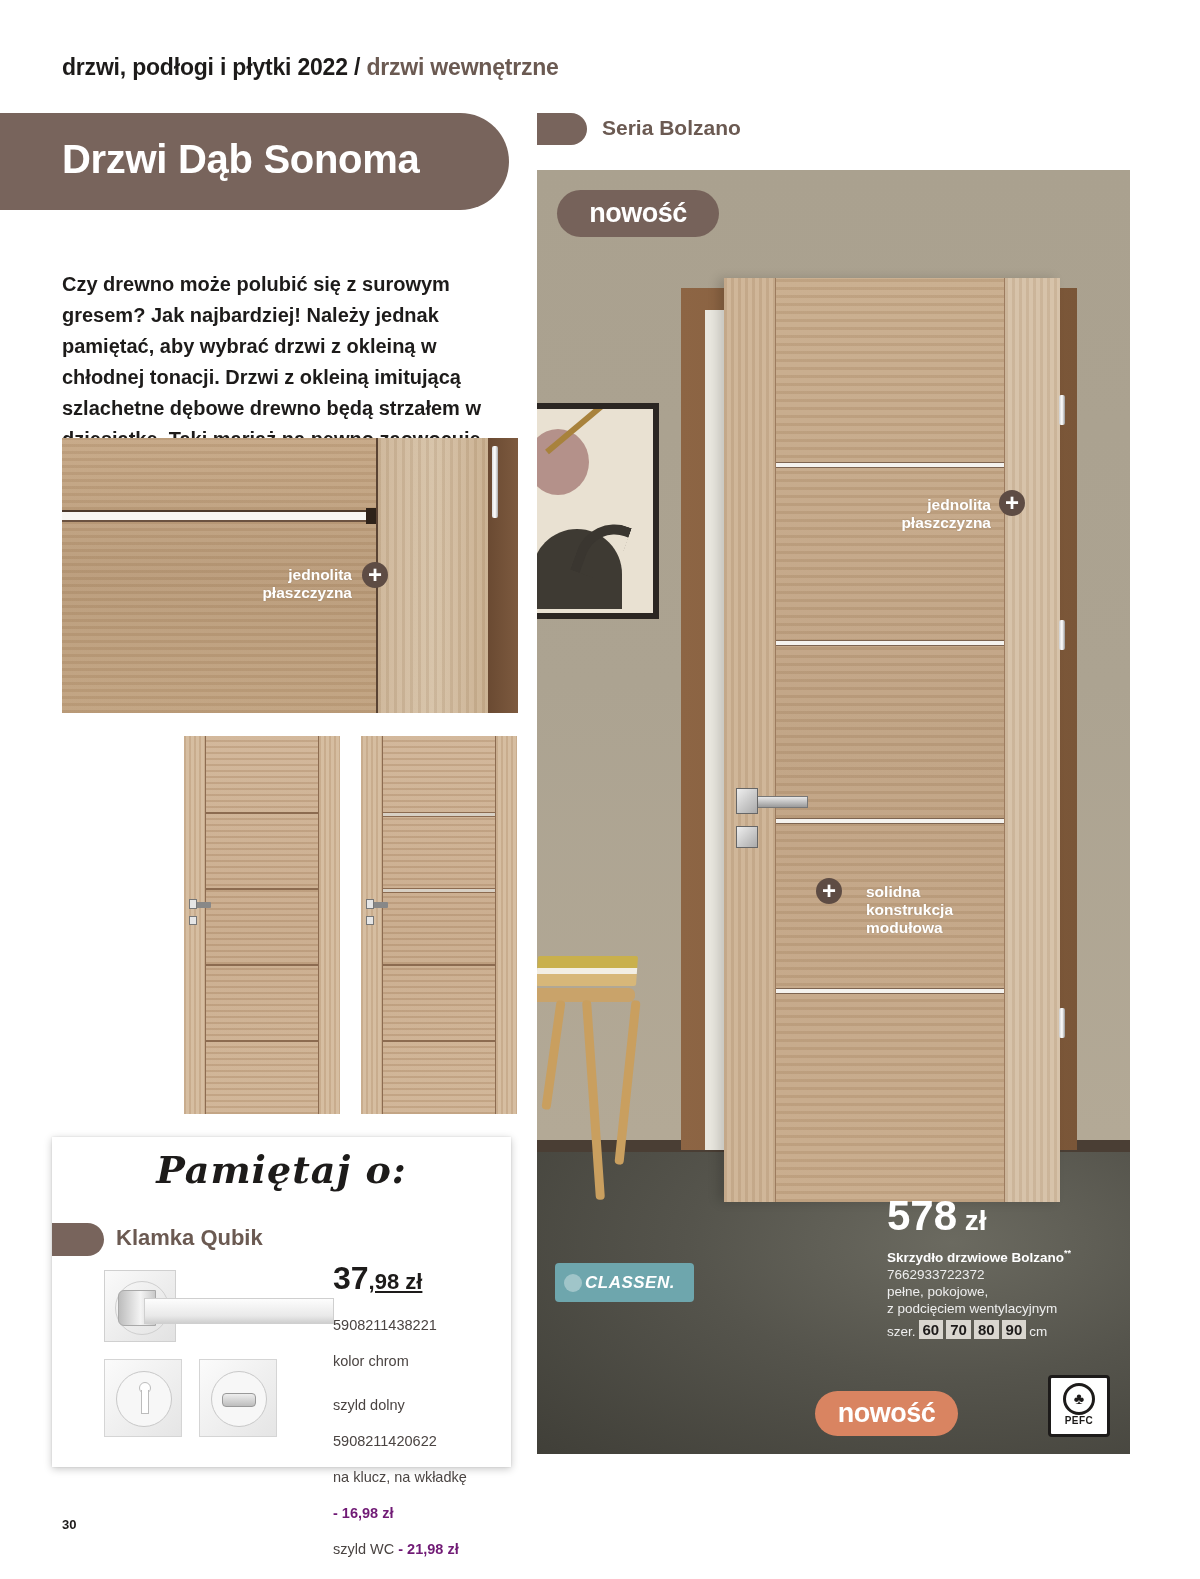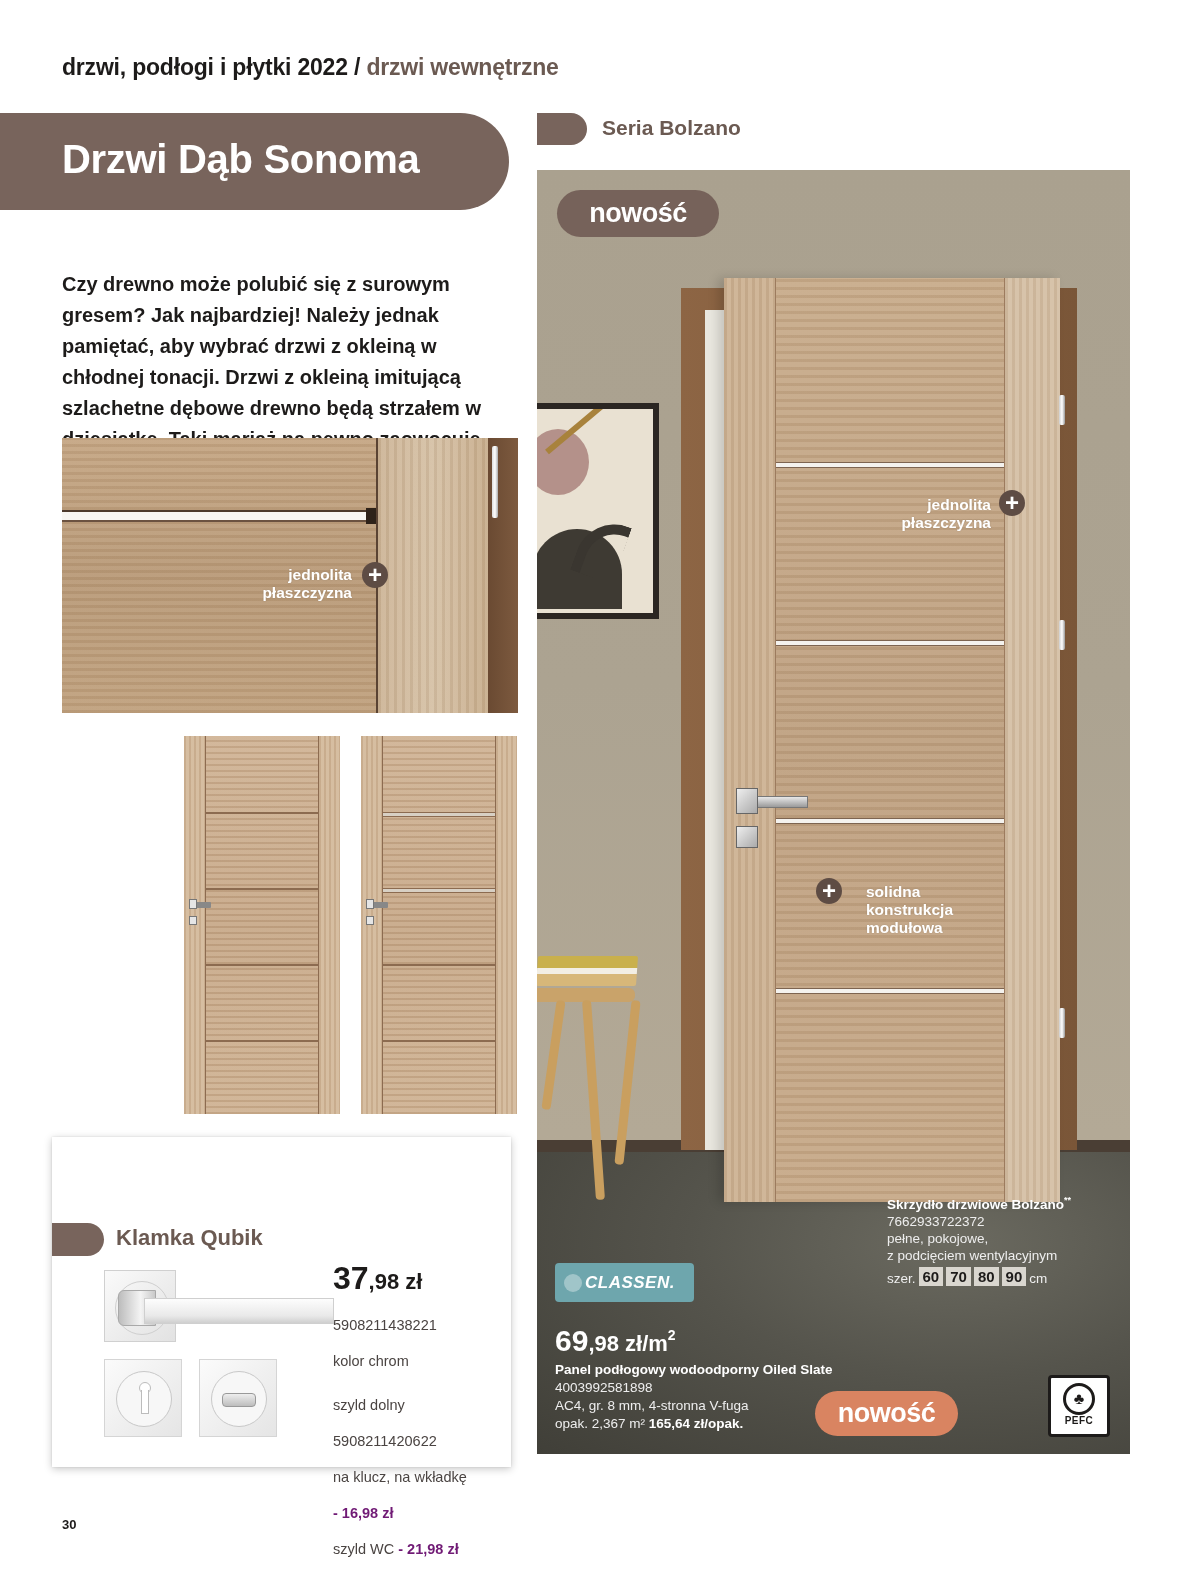--- a/index.html
+++ b/index.html
@@ -68,21 +68,21 @@
     .handle-lever { position: absolute; left: 40px; top: 28px; width: 190px; height: 26px; background: linear-gradient(180deg, #fdfdfd, #e9e9e9 70%, #cfcfcf); border: 1px solid #cfcfcf; }
 
     .rose-plate { position: absolute; top: 222px; width: 78px; height: 78px; background: linear-gradient(135deg, #fbfbfb, #e5e5e5); border: 1px solid #d5d5d5; }
     .rose-plate .ring { position: absolute; left: 11px; top: 11px; width: 56px; height: 56px; border-radius: 50%; border: 1px solid #c8c8c8; background: #f7f7f7; }
     .rose-plate .keyhole { position: absolute; left: 34px; top: 22px; width: 12px; height: 12px; border-radius: 50%; background: #ffffff; border: 1px solid #bcbcbc; }
     .rose-plate .keyhole-slot { position: absolute; left: 36px; top: 30px; width: 8px; height: 24px; background: #ffffff; border: 1px solid #bcbcbc; border-top: none; }
     .rose-plate .wc-knob { position: absolute; left: 22px; top: 33px; width: 34px; height: 14px; background: linear-gradient(180deg, #eee, #bdbdbd); border: 1px solid #999; border-radius: 4px; }
 
     .price-block { position: absolute; left: 281px; top: 124px; width: 175px; }
     .price-main { font-size: 32px; font-weight: bold; color: #1d1b1a; line-height: 34px; white-space: nowrap; }
-    .price-main .dec { font-size: 22px; }
+    .price-main .dec { font-size: 22px; text-decoration: underline; }
     .info-line { font-size: 14.5px; color: #4a4442; line-height: 19px; white-space: nowrap; margin-top: 17px; }
     .info-line b { color: #701a75; }
     .gap { height: 8px; }
 
     
     .hero { left: 537px; top: 170px; width: 593px; height: 1284px; overflow: hidden;
       background: linear-gradient(180deg, #aaa18f 0%, #aca391 40%, #b3a996 75%, #b5ab99 100%); }
     .hero .floor { position: absolute; left: 0; top: 982px; width: 100%; height: 302px;
       background: radial-gradient(ellipse at 70% 30%, #6b6a60 0%, #55544c 45%, #403f38 100%); }
     .hero .skirting { position: absolute; left: 0; top: 970px; width: 100%; height: 14px; background: #4a3e34; }
@@ -192,20 +192,21 @@
   <div class="glass" style="top:76px;"></div>
   <div class="glass" style="top:152px;"></div>
   <div class="hline" style="top:228px;"></div>
   <div class="hline" style="top:304px;"></div>
   <div class="mini-handle"></div>
   <div class="mini-rose"></div>
   <div class="mini-key"></div>
 </div>
 
 <div class="abs reminder-card">
+  <div class="reminder-title">Pamiętaj o:</div>
   <div class="product-tab"></div>
   <div class="product-name">Klamka Qubik</div>
 
   <div class="handle-img">
     <div class="handle-rose"></div>
     <div class="handle-neck"></div>
     <div class="handle-lever"></div>
   </div>
 
   <div class="rose-plate" style="left:52px;">
@@ -276,46 +277,40 @@
   <div class="plus-circle" style="left:462px; top:320px;">+</div>
 
   <div class="plus-circle" style="left:279px; top:708px;">+</div>
   <div class="badge-note" style="left:329px; top:713px;">
     <div>solidna</div>
     <div>konstrukcja</div>
     <div>modułowa</div>
   </div>
 
   <div class="door-price">
+    <div class="big"><span>578</span><span class="unit"> zł</span></div>
     <div class="name"><span>Skrzydło drzwiowe Bolzano</span><sup>**</sup></div>
     <div class="line">7662933722372</div>
     <div class="line">pełne, pokojowe,</div>
     <div class="line">z podcięciem wentylacyjnym</div>
     <div class="size-row">
       <span>szer.</span>
       <span class="size-box">60</span>
       <span class="size-box">70</span>
       <span class="size-box">80</span>
       <span class="size-box">90</span>
       <span>cm</span>
     </div>
   </div>
 
   <div class="classen">
     <span class="dot"></span>
     <span>CLASSEN.</span>
   </div>
 
-  <div class="floor-price">
-    <div class="big"><span>69</span><span class="dec">,98 zł/m</span><sup>2</sup></div>
-    <div class="name">Panel podłogowy wodoodporny Oiled Slate</div>
-    <div class="line">4003992581898</div>
-    <div class="line">AC4, gr. 8 mm, 4-stronna V-fuga</div>
-    <div class="line"><span>opak. 2,367 m² </span><b>165,64 zł/opak.</b></div>
-  </div>
 
   <div class="new-badge-bottom">nowość</div>
 
   <div class="pefc">
     <div class="tree">♣</div>
     <div class="pefc-label">PEFC</div>
   </div>
 </div>
 
 <div class="abs page-number">30</div>

